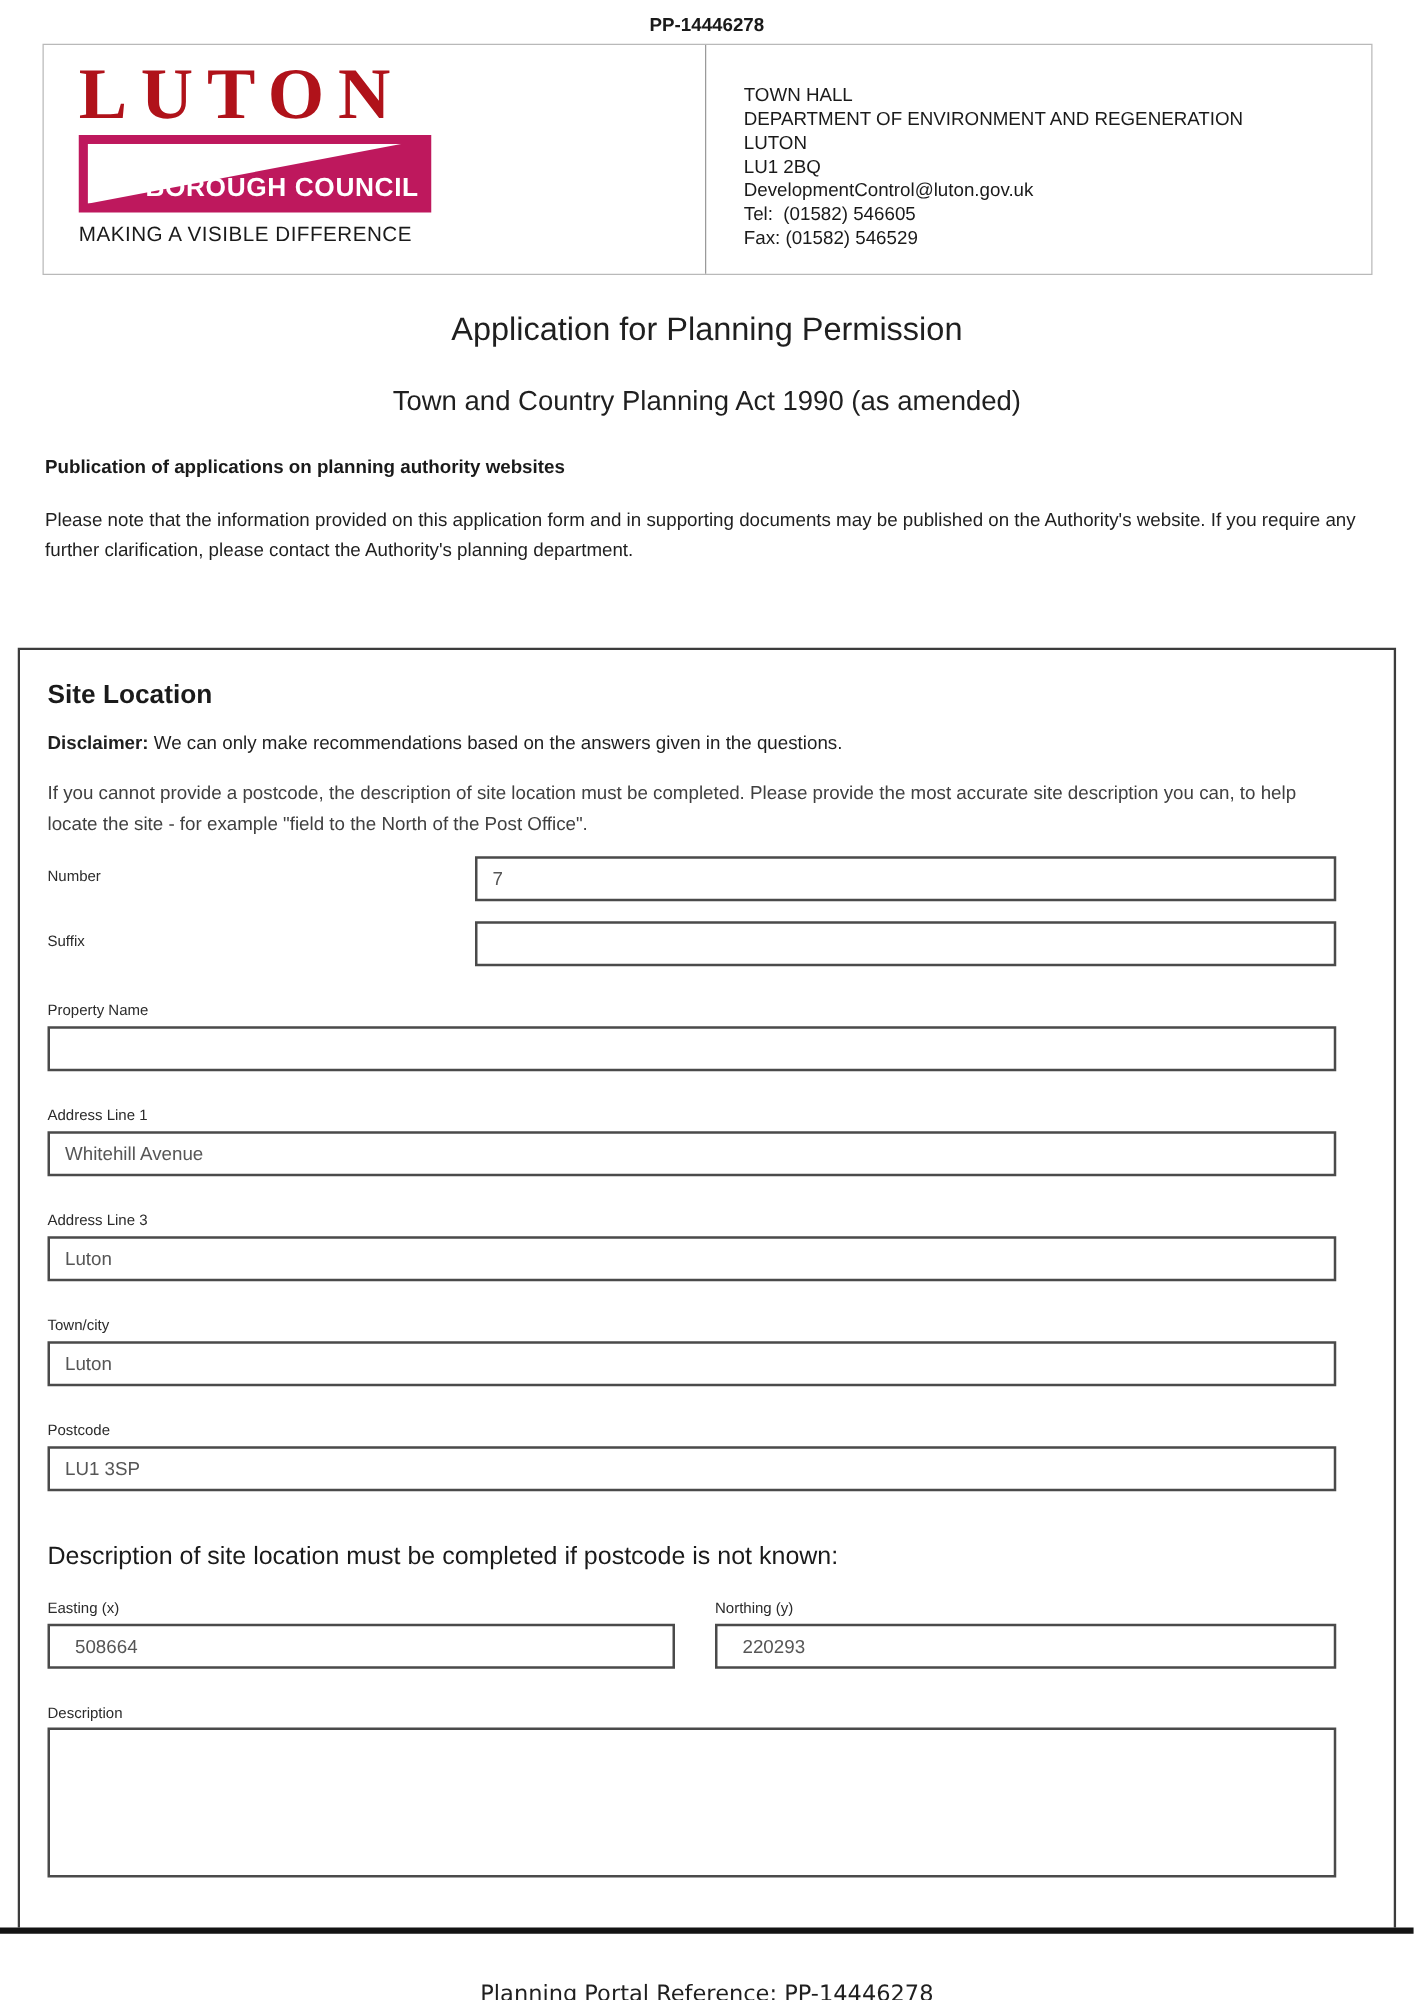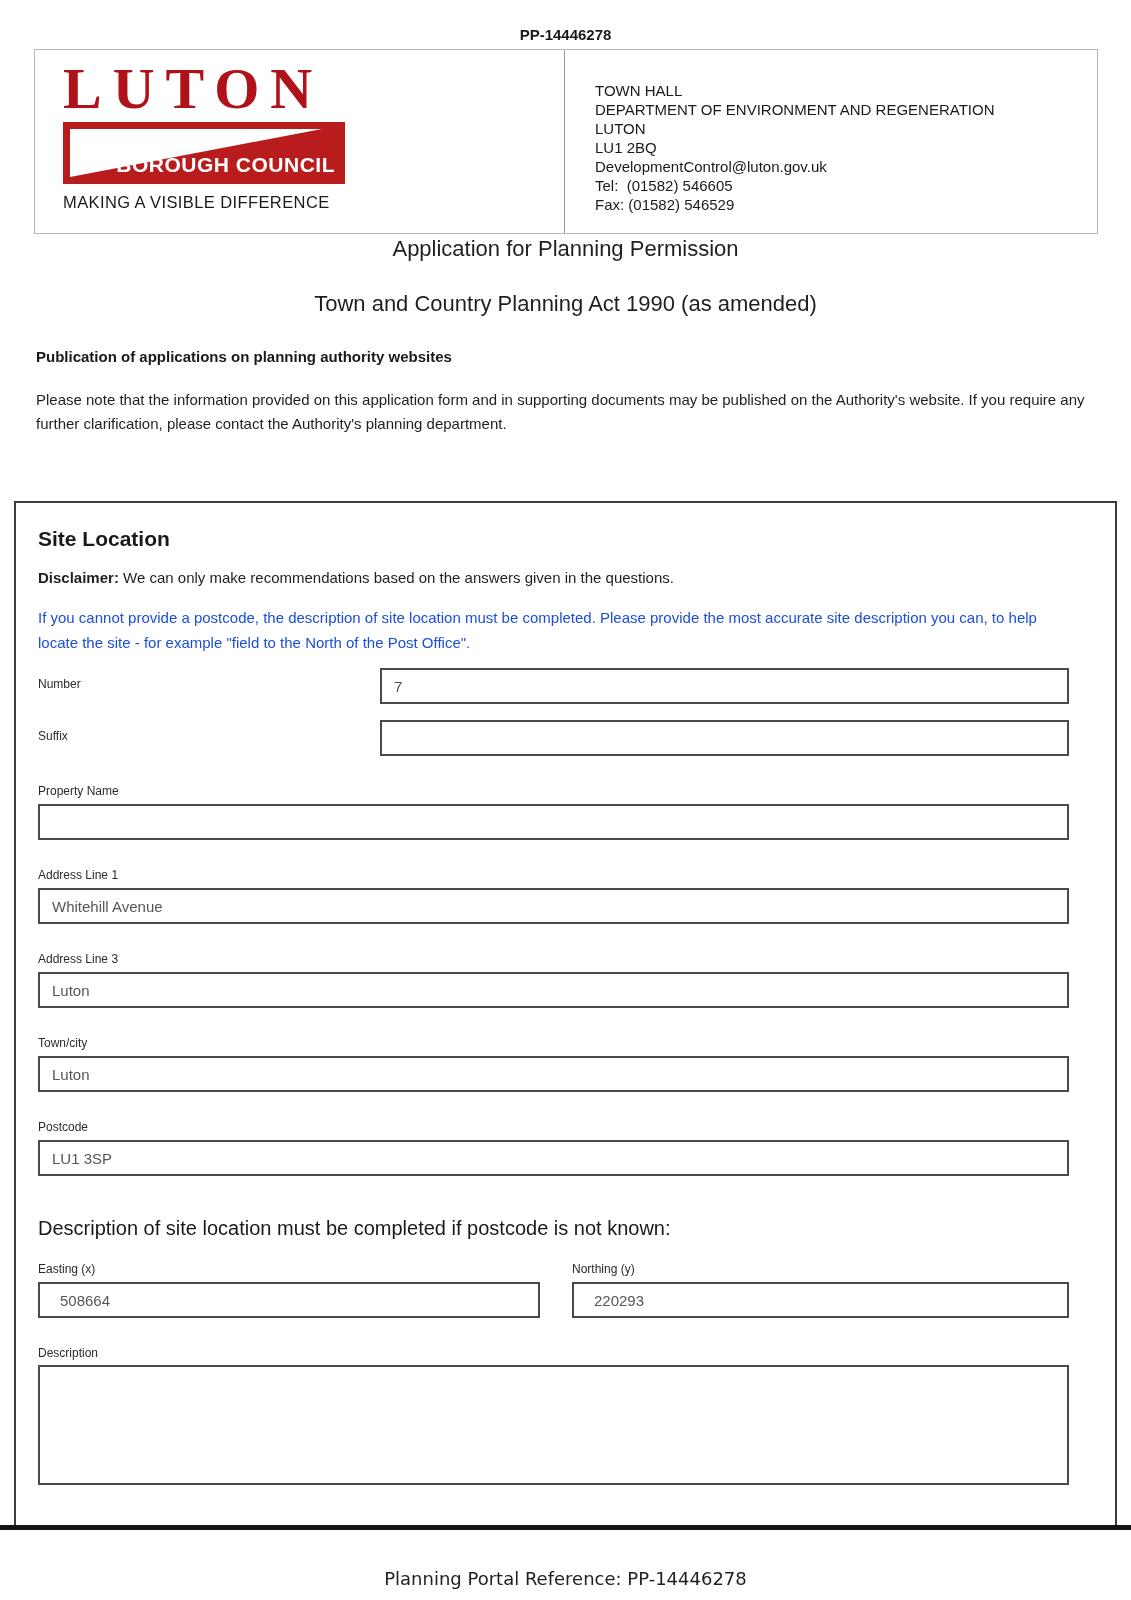--- a/index.html
+++ b/index.html
@@ -8,21 +8,21 @@
     width: 1131px;
     height: 1600px;
     font-family: "Liberation Sans", sans-serif;
     color: #222;
     position: relative;
     overflow: hidden;
   }
 
   
   .pp-top {
-    padding-top: 26px;
+    padding-top: 12px;
     text-align: center;
     font-size: 15px;
     font-weight: bold;
     color: #1a1a1a;
   }
 
   
   .header-box {
     margin: 6px 33px 0 34px;
     height: 185px;
@@ -39,21 +39,21 @@
     font-weight: bold;
     font-size: 58px;
     line-height: 62px;
     letter-spacing: 11px;
     color: #b0121a;
   }
   .logo-banner {
     position: relative;
     width: 282px;
     height: 62px;
-    background: #b91c1c;
+    background: #be185d;
     margin-top: 2px;
   }
   .logo-banner .tri {
     position: absolute;
     left: 7px; top: 7px; right: 7px; bottom: 7px;
     background: #ffffff;
     clip-path: polygon(0 0, 94% 0, 0 100%);
   }
   .logo-banner .banner-text {
     position: absolute;
@@ -76,23 +76,23 @@
   }
   .dept-line {
     font-size: 15px;
     line-height: 19px;
     color: #1a1a1a;
     white-space: pre-wrap;
   }
 
   
   .doc-title {
-    margin-top: 2px;
+    margin-top: 28px;
     text-align: center;
-    font-size: 22px;
+    font-size: 26px;
     color: #1f1f1f;
   }
   .doc-subtitle {
     margin-top: 29px;
     text-align: center;
     font-size: 22px;
     color: #1f1f1f;
   }
   .pub-heading {
     margin: 31px 36px 0 36px;
@@ -127,21 +127,21 @@
   .disclaimer {
     margin-top: 18px;
     font-size: 15px;
     color: #1f1f1f;
   }
   .disclaimer b { font-weight: bold; }
   .section-intro {
     margin-top: 19px;
     font-size: 15px;
     line-height: 25px;
-    color: #1d4ed8;
+    color: #404040;
   }
 
   .inline-row {
     display: flex;
     align-items: flex-start;
   }
   .inline-row .f-label {
     flex: 0 0 342px;
     padding-top: 7px;
   }

